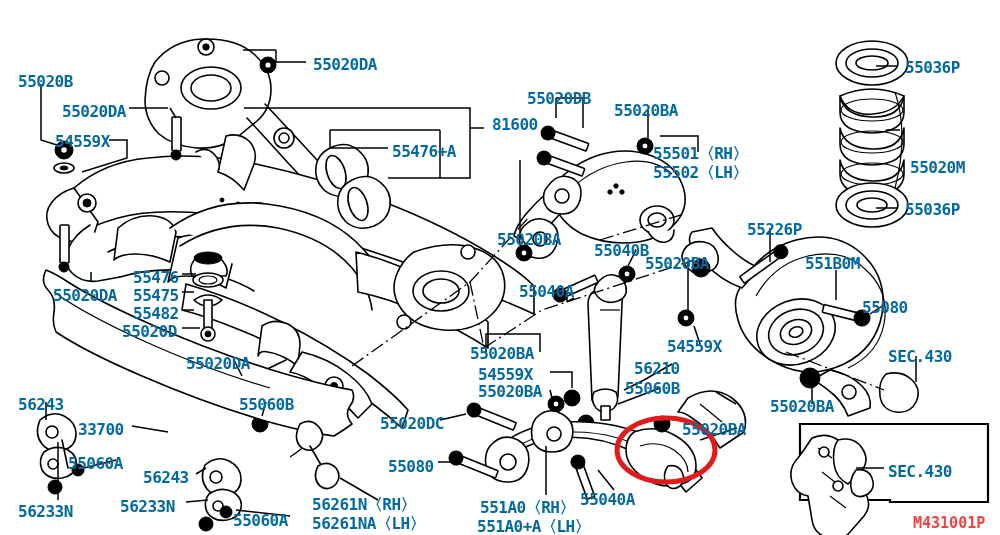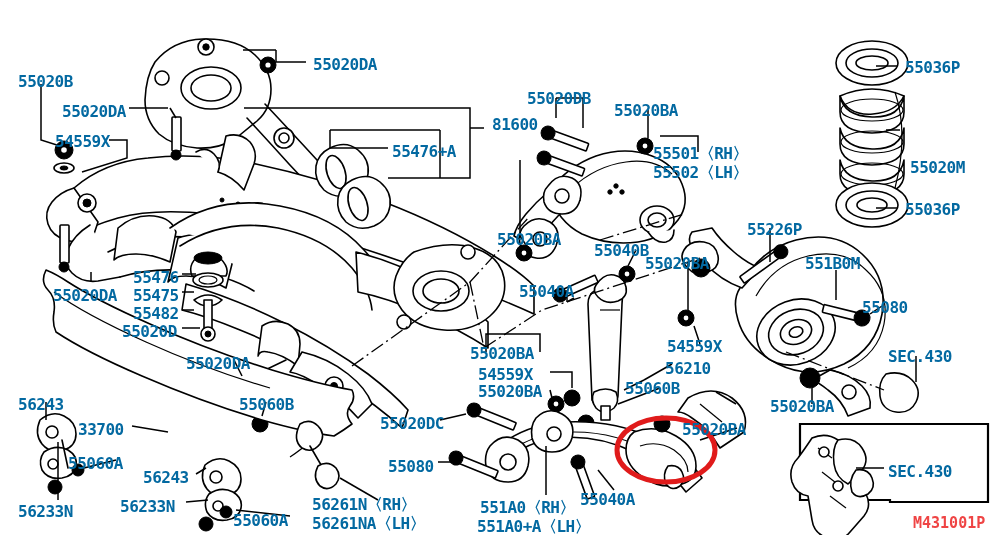--- a/index.html
+++ b/index.html
@@ -399,21 +399,21 @@
     <div class="lbl" style="left:492px;top:117px;">81600</div>
     <div class="lbl" style="left:527px;top:91px;">55020DB</div>
     <div class="lbl" style="left:614px;top:103px;">55020BA</div>
     <div class="lbl" style="left:653px;top:146px;">55501〈RH〉</div>
     <div class="lbl" style="left:653px;top:165px;">55502〈LH〉</div>
     <div class="lbl" style="left:497px;top:232px;">55020BA</div>
     <div class="lbl" style="left:594px;top:243px;">55040B</div>
     <div class="lbl" style="left:645px;top:256px;">55020BA</div>
     <div class="lbl" style="left:519px;top:284px;">55040A</div>
     <div class="lbl" style="left:667px;top:339px;">54559X</div>
-    <div class="lbl" style="left:665px;top:361px;">56210</div>
+    <div class="lbl" style="left:634px;top:361px;">56210</div>
     <div class="lbl" style="left:625px;top:381px;">55060B</div>
     <div class="lbl" style="left:747px;top:222px;">55226P</div>
     <div class="lbl" style="left:805px;top:256px;">551B0M</div>
     <div class="lbl" style="left:862px;top:300px;">55080</div>
     <div class="lbl" style="left:888px;top:349px;">SEC.430</div>
     <div class="lbl" style="left:770px;top:399px;">55020BA</div>
     <div class="lbl" style="left:682px;top:422px;">55020BA</div>
     <div class="lbl" style="left:905px;top:60px;">55036P</div>
     <div class="lbl" style="left:910px;top:124px;margin-top:36px;">55020M</div>
     <div class="lbl" style="left:905px;top:202px;">55036P</div>

